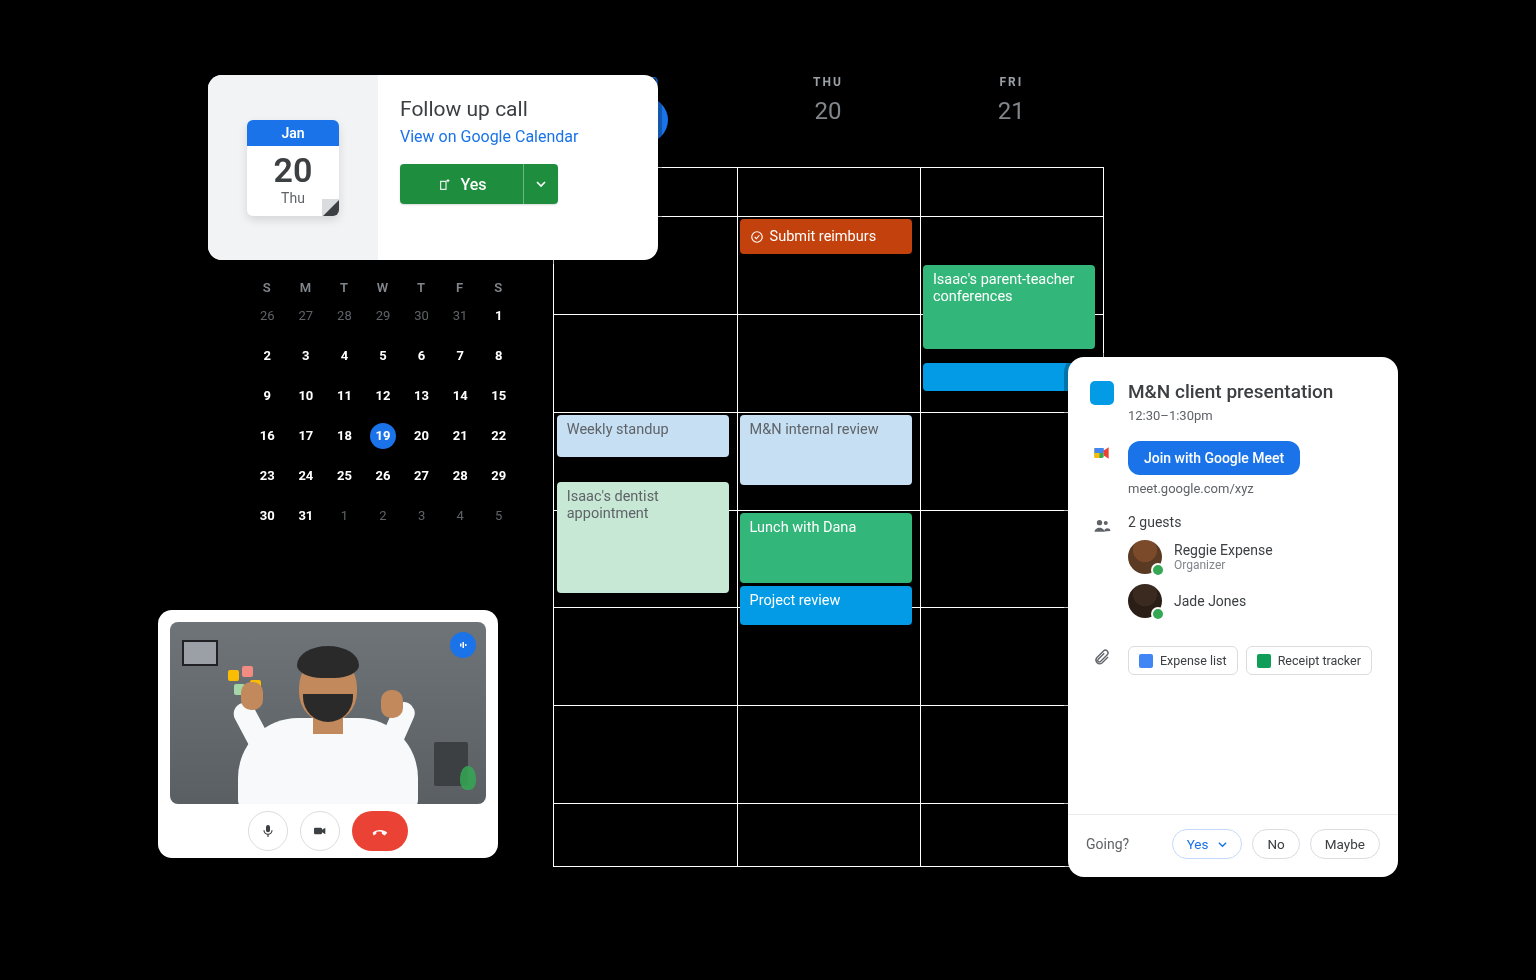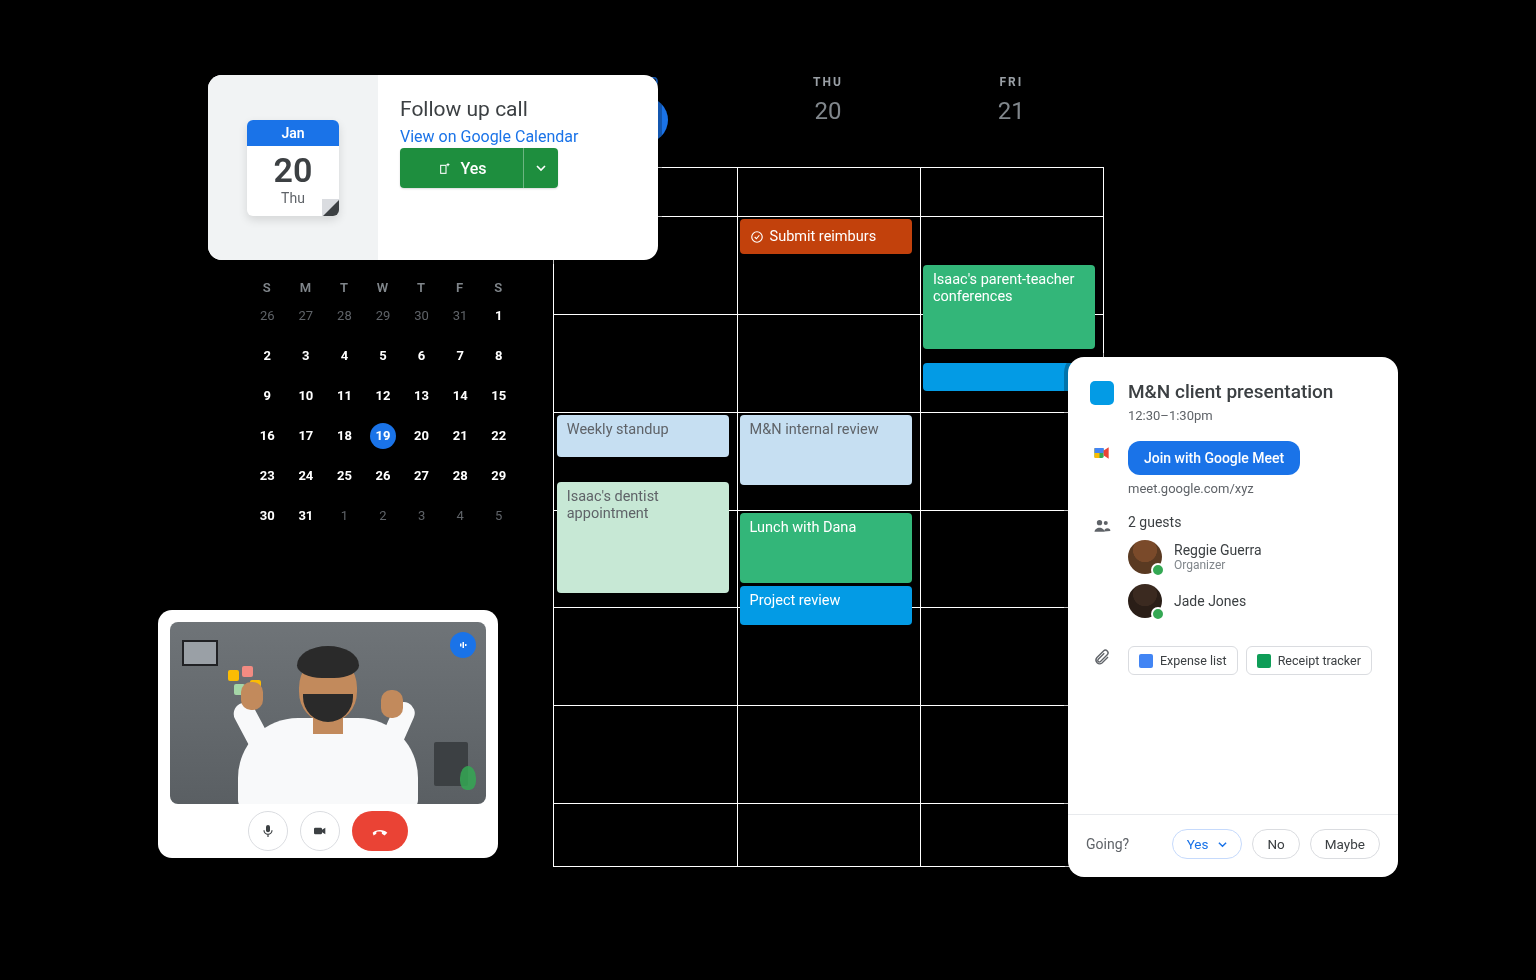--- a/index.html
+++ b/index.html
@@ -18,21 +18,21 @@
   
   .followup { position: absolute; left: 130px; top: 30px; width: 450px; height: 185px; background: #fff; border-radius: 14px; display: flex; box-shadow: 0 0 0 4px rgba(0,0,0,0.25); overflow: hidden; }
   .fu-left { width: 170px; background: #f1f3f4; display: flex; align-items: center; justify-content: center; }
   .tearcal { width: 92px; background: #fff; border-radius: 6px; box-shadow: 0 4px 10px rgba(0,0,0,0.12); position: relative; overflow: hidden; }
   .tearcal .mon { background: #1a73e8; color: #fff; font-size: 14px; font-weight: 600; text-align: center; padding: 5px 0; }
   .tearcal .day { font-size: 34px; font-weight: 600; color: #3c4043; text-align: center; padding-top: 4px; }
   .tearcal .wd { font-size: 14px; color: #5f6368; text-align: center; padding-bottom: 10px; }
   .tearcal::after { content:""; position:absolute; right:-1px; bottom:-1px; width:0; height:0; border-left:18px solid #dadce0; border-bottom:18px solid #3c4043; }
   .fu-right { flex: 1; padding: 22px 22px 20px 22px; display: flex; flex-direction: column; }
   .fu-title { font-size: 21px; color: #3c4043; margin-bottom: 6px; }
-  .fu-link { font-size: 16px; color: #1a73e8; margin-bottom: 2px; }
+  .fu-link { font-size: 16px; color: #1a73e8; margin-bottom: 18px; }
   .fu-btn { display: inline-flex; align-items: stretch; width: 158px; height: 40px; border-radius: 4px; overflow: hidden; box-shadow: 0 1px 2px rgba(0,0,0,0.15); }
   .fu-btn .main { flex: 1; background: #1e8e3e; color: #fff; display: flex; align-items: center; justify-content: center; gap: 8px; font-size: 16px; font-weight: 500; border-right: 1px solid rgba(255,255,255,0.35); }
   .fu-btn .drop { width: 34px; background: #1e8e3e; color: #fff; display: flex; align-items: center; justify-content: center; }
   .fu-btn svg { display: block; }
 
   
   .week { position: absolute; left: 475px; top: 30px; width: 550px; height: 800px; }
   .week-head { display: grid; grid-template-columns: 1fr 1fr 1fr; text-align: center; }
   .wh { padding-bottom: 6px; }
   .wh .lbl { font-size: 12px; font-weight: 700; letter-spacing: 2px; color: #9aa0a6; }
@@ -312,21 +312,21 @@
               <path d="M14.5 18.5c0-2 1.5-3.8 4-3.8s3.5 1.3 3.5 3.2"></path>
             </svg>
         </div>
         <div style="flex:1">
           <div class="guests-title">2 guests</div>
           <div class="guest">
             <div class="av av1">
                 <div class="chk"></div>
               </div>
             <div>
-              <div class="gname">Reggie Guerra</div>
+              <div class="gname">Reggie Expense</div>
               <div class="grole">Organizer</div>
             </div>
           </div>
           <div class="guest">
             <div class="av av2">
                 <div class="chk"></div>
               </div>
             <div>
               <div class="gname">Jade Jones</div>
             </div>

